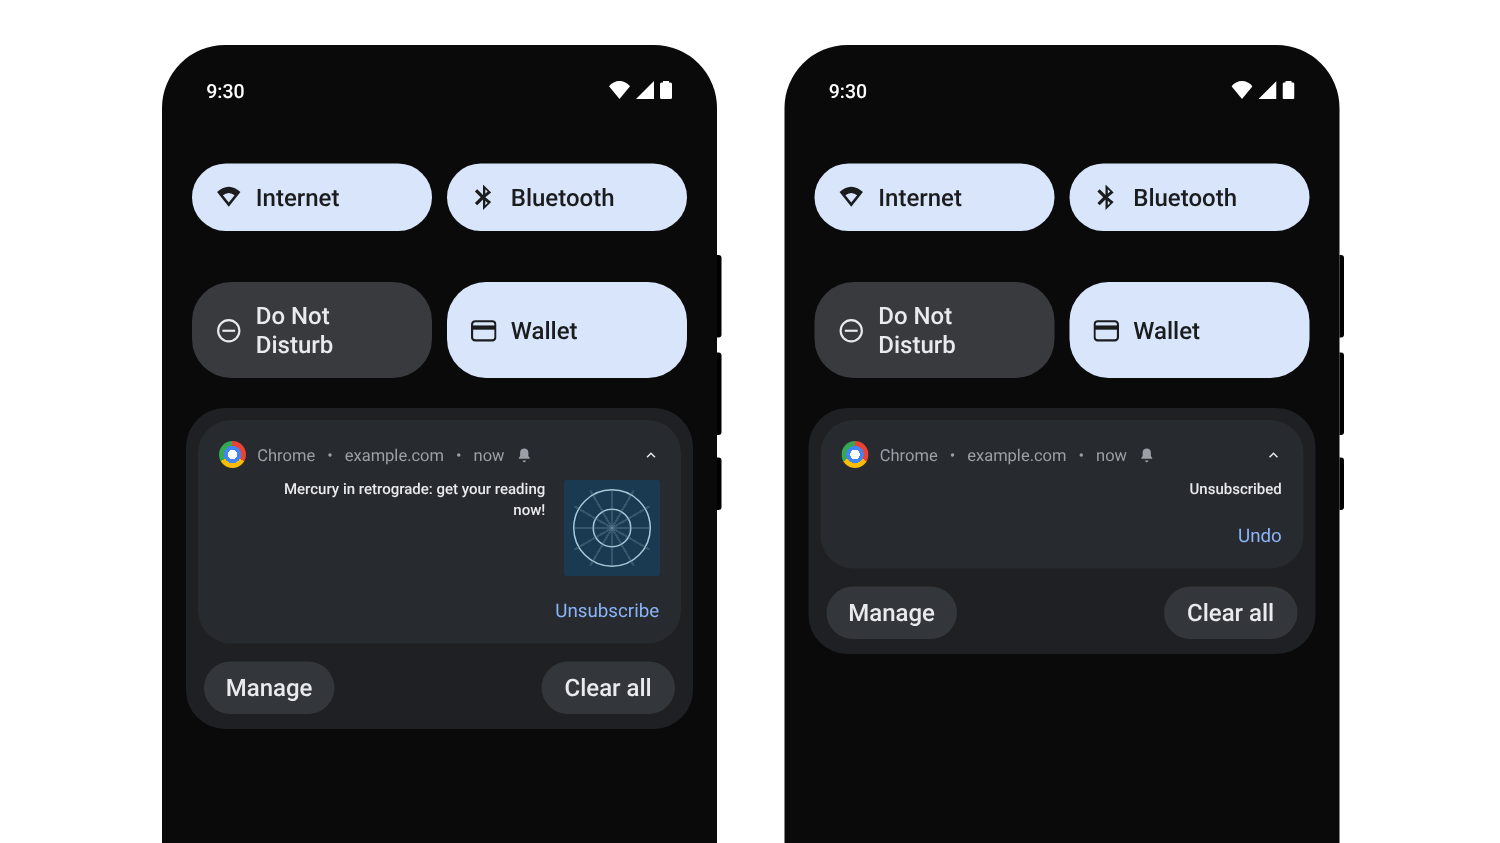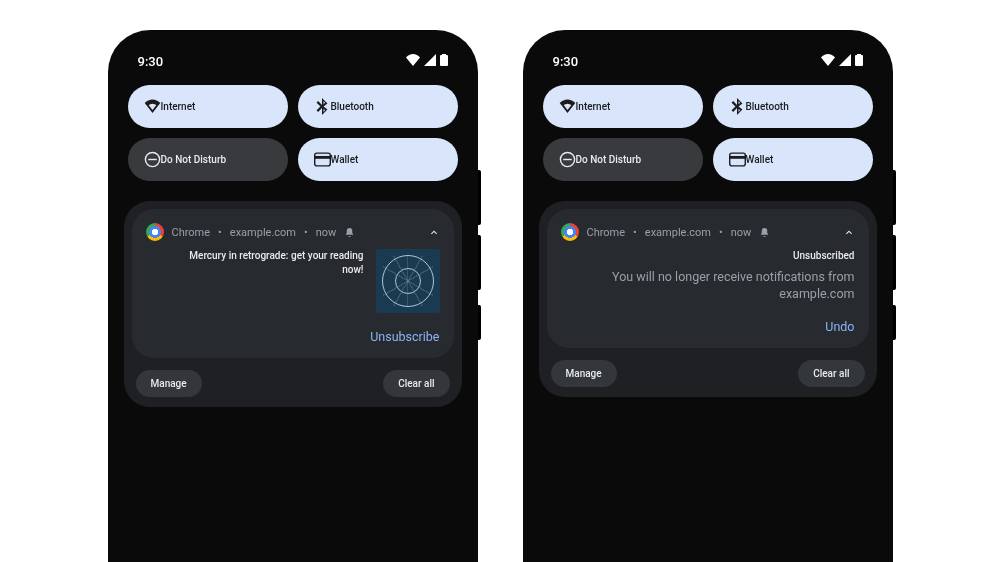--- a/index.html
+++ b/index.html
@@ -75,25 +75,26 @@
 
   .qs-tiles {
     display: grid;
     grid-template-columns: 1fr 1fr;
     gap: 10px;
     padding: 10px 14px 6px;
   }
   .qs-tile {
     display: flex;
     align-items: center;
-    gap: 0;
+    gap: 10px;
     padding: 13px 16px;
     border-radius: 26px;
-    font-size: 10px;
+    font-size: 16px;
     font-weight: 500;
+    margin-top: 24px;
   }
   .qs-tile.on { background: var(--tile-on); color: var(--tile-on-text); }
   .qs-tile.off { background: var(--tile-off); color: var(--text-light); }
   .qs-tile .ico { width: 17px; height: 17px; display:flex; align-items:center; justify-content:center; }
 
   .notif-area {
     margin: 14px 10px 0;
     background: var(--notif-bg);
     border-radius: 26px;
     padding: 8px;
@@ -182,21 +183,21 @@
     cursor: pointer;
   }
   .notif-footer {
     display: flex;
     justify-content: space-between;
     padding: 2px 4px 2px 4px;
   }
   .pill {
     background: var(--pill);
     color: var(--text-light);
-    font-size: 10px;
+    font-size: 16px;
     font-weight: 500;
     padding: 8px 15px;
     border-radius: 20px;
     cursor: pointer;
   }
   .sep { color: var(--text-muted); }
   svg { display: block; }
 </style>
 </head>
 <body>
@@ -374,21 +375,20 @@
           <span class="spacer"></span>
           <span>
             <svg width="12" height="12" viewBox="0 0 24 24">
                 <path fill="#e8eaed" d="m6 15 6-6 6 6-1.4 1.4L12 11.8l-4.6 4.6z"></path>
               </svg>
           </span>
         </div>
         <div class="notif-body">
           <div class="notif-text">
             <div class="notif-title">Unsubscribed</div>
-            <div class="notif-sub">You will no longer receive notifications from example.com</div>
           </div>
         </div>
         <div class="notif-action">Undo</div>
       </div>
       <div class="notif-footer">
         <div class="pill">Manage</div>
         <div class="pill">Clear all</div>
       </div>
     </div>
 

